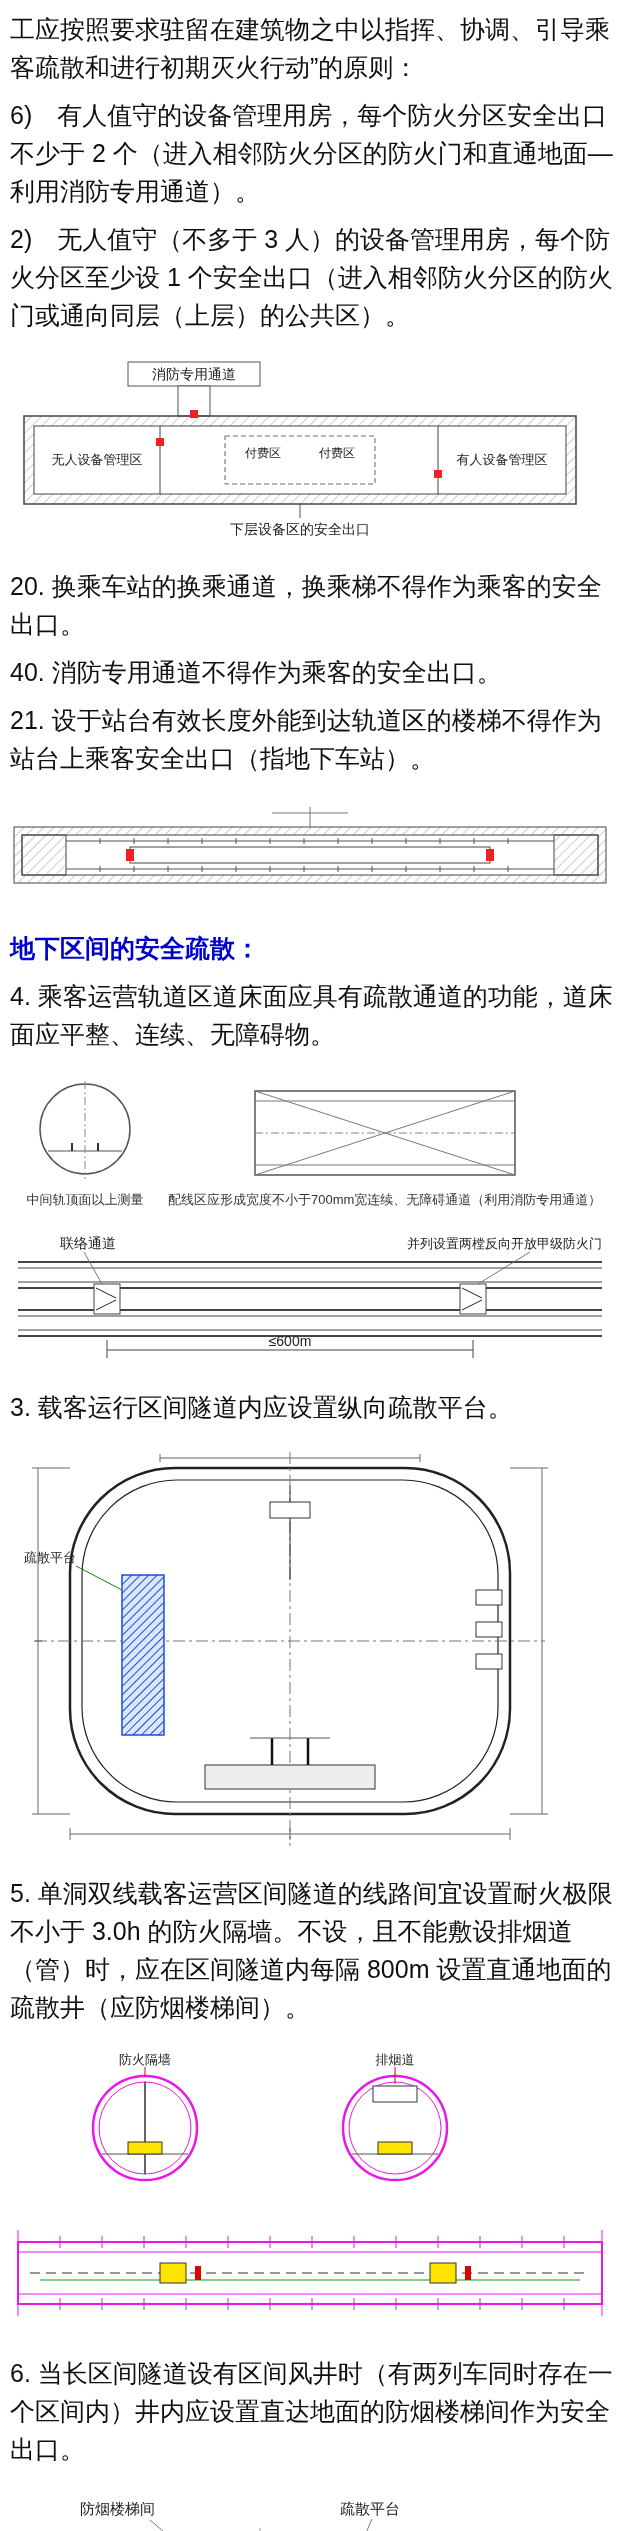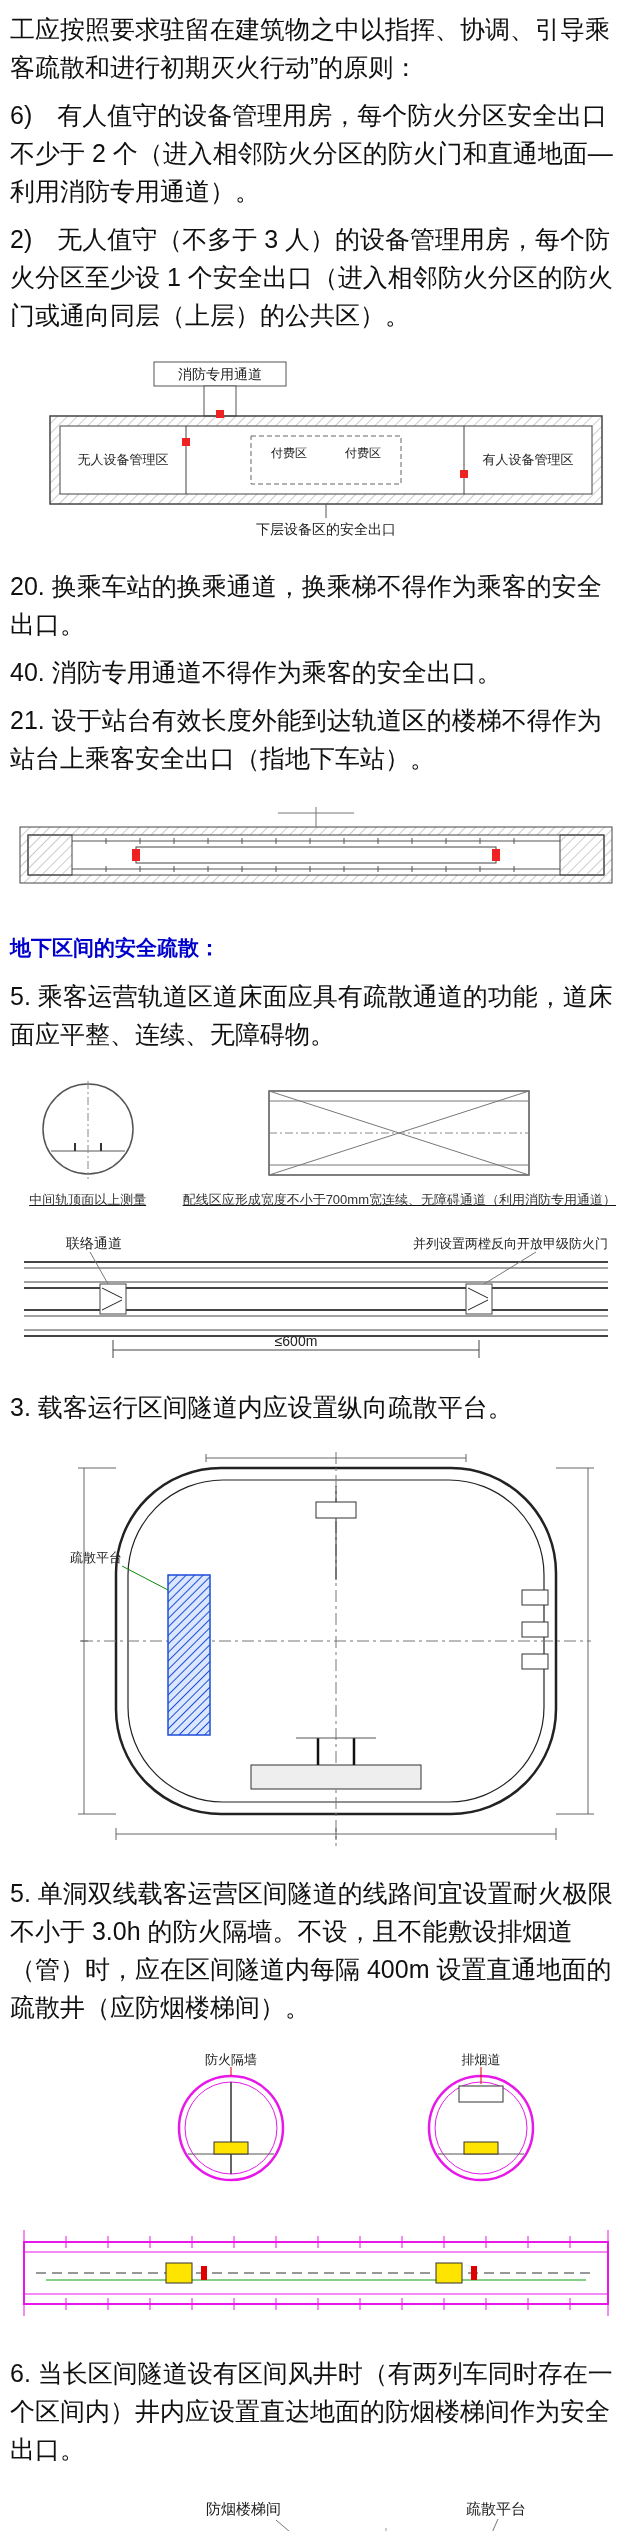--- a/index.html
+++ b/index.html
@@ -12,36 +12,35 @@
   .page { padding: 10px 10px 30px; position: relative; }
   p.body-text {
     font-size: 25px;
     line-height: 38px;
     font-weight: 400;
     margin: 0 0 10px;
     color: #101010;
     word-break: break-all;
   }
   h2.section-heading {
-    font-size: 21px;
+    font-size: 25px;
     line-height: 38px;
     font-weight: 700;
     color: #0000cc;
     margin: 14px 0 10px;
   }
   figure.fig {
     margin: 24px auto;
     display: flex;
-    justify-content: flex-end;
+    justify-content: flex-start;
     align-items: flex-start;
-    text-decoration: underline;
   }
   figure.fig svg { display: block; }
   svg text { font-family: "Liberation Sans", "DejaVu Sans", sans-serif; fill: #222; }
-  .fig-trackbed { gap: 20px; }
+  .fig-trackbed { gap: 8px; }
   .tb-col { display: flex; flex-direction: column; align-items: center; }
   .tb-caption {
     font-size: 13px;
     line-height: 17px;
     color: #333;
     font-weight: 400;
     text-align: center;
     margin-top: 4px;
     word-break: break-all;
   }
@@ -122,21 +121,21 @@
       </g>
       <g stroke="#777">
         <line x1="300" y1="6" x2="300" y2="26"></line>
         <line x1="262" y1="12" x2="338" y2="12"></line>
       </g>
     </svg>
   </figure>
 
   <h2 class="section-heading">地下区间的安全疏散：</h2>
 
-  <p class="body-text">5. 乘客运营轨道区道床面应具有疏散通道的功能，道床面应平整、连续、无障碍物。</p>
+  <p class="body-text">4. 乘客运营轨道区道床面应具有疏散通道的功能，道床面应平整、连续、无障碍物。</p>
 
   <figure class="fig fig-trackbed">
     <div class="tb-col">
       <svg width="150" height="110" viewBox="0 0 150 110">
         <circle cx="75" cy="52" r="45" fill="none" stroke="#555" stroke-width="1.5"></circle>
         <line x1="38" y1="74" x2="112" y2="74" stroke="#555"></line>
         <line x1="62" y1="66" x2="62" y2="74" stroke="#333" stroke-width="2"></line>
         <line x1="88" y1="66" x2="88" y2="74" stroke="#333" stroke-width="2"></line>
         <line x1="75" y1="4" x2="75" y2="102" stroke="#888" stroke-dasharray="8 3 2 3"></line>
       </svg>
@@ -243,21 +242,21 @@
         <line x1="60" y1="378" x2="60" y2="390"></line>
         <line x1="280" y1="378" x2="280" y2="390"></line>
         <line x1="500" y1="378" x2="500" y2="390"></line>
         <line x1="150" y1="8" x2="410" y2="8"></line>
         <line x1="150" y1="4" x2="150" y2="12"></line>
         <line x1="410" y1="4" x2="410" y2="12"></line>
       </g>
     </svg>
   </figure>
 
-  <p class="body-text">5. 单洞双线载客运营区间隧道的线路间宜设置耐火极限不小于 3.0h 的防火隔墙。不设，且不能敷设排烟道（管）时，应在区间隧道内每隔 400m 设置直通地面的疏散井（应防烟楼梯间）。</p>
+  <p class="body-text">5. 单洞双线载客运营区间隧道的线路间宜设置耐火极限不小于 3.0h 的防火隔墙。不设，且不能敷设排烟道（管）时，应在区间隧道内每隔 800m 设置直通地面的疏散井（应防烟楼梯间）。</p>
 
   <figure class="fig">
     <svg width="520" height="140" viewBox="0 0 520 140">
       <text x="135" y="14" font-size="13" text-anchor="middle" fill="#e00000">防火隔墙</text>
       <text x="385" y="14" font-size="13" text-anchor="middle" fill="#e00000">排烟道</text>
       <g>
         <circle cx="135" cy="78" r="52" fill="none" stroke="#e819e8" stroke-width="2.5"></circle>
         <circle cx="135" cy="78" r="46" fill="none" stroke="#e819e8" stroke-width="1"></circle>
         <line x1="135" y1="32" x2="135" y2="124" stroke="#333" stroke-width="1.5"></line>
         <line x1="92" y1="104" x2="178" y2="104" stroke="#555"></line>

